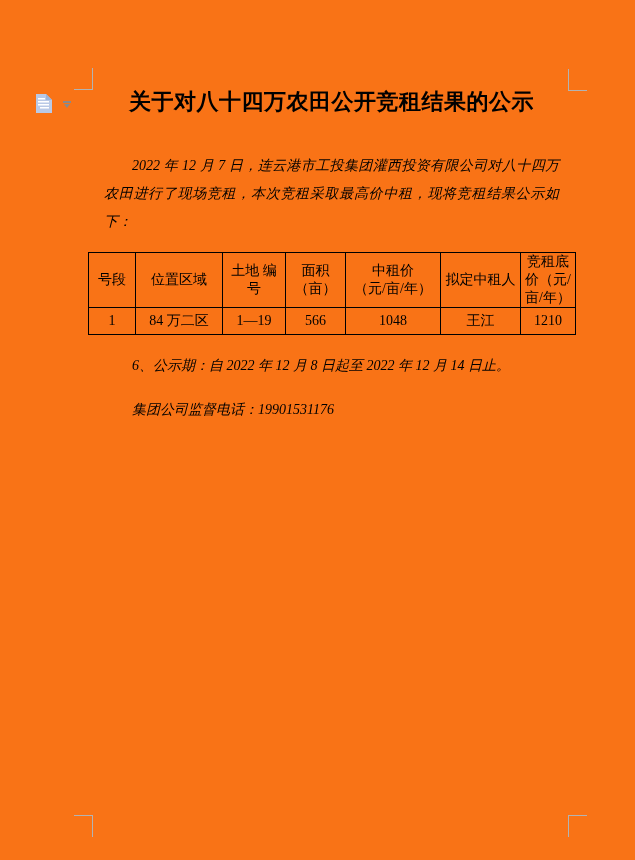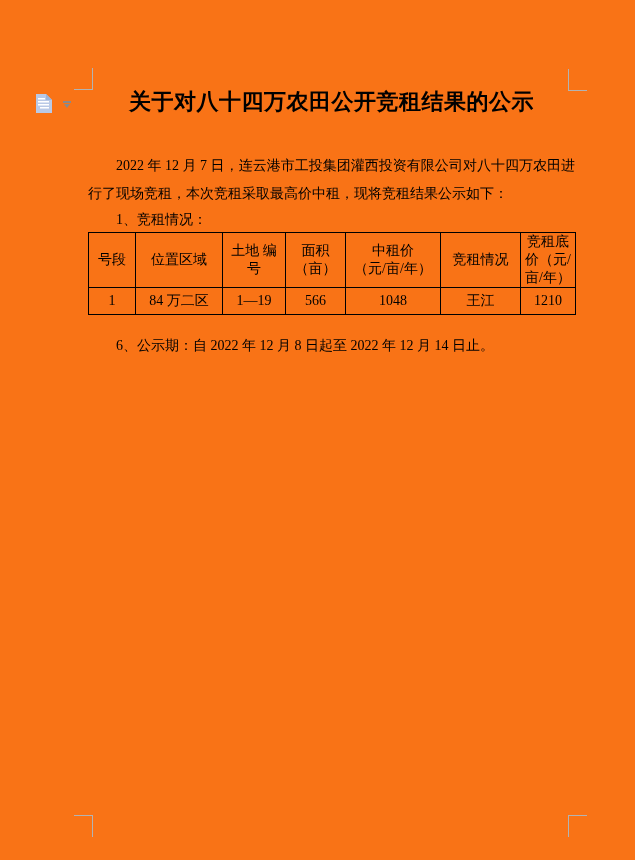--- a/index.html
+++ b/index.html
@@ -32,21 +32,21 @@
 
   .content { position:absolute; left:88px; top:0; width:487px; }
 
   .title {
     margin:85px 0 0 0;
     font-size:22px; line-height:33px;
     font-weight:bold; text-align:center;
     letter-spacing:0.5px;
   }
 
-  .para { margin:0; font-size:14px; line-height:28px; text-align:justify; }
+  .para { margin:16px; font-size:14px; line-height:28px; text-align:justify;font-style:italic; }
   .indent { text-indent:28px; }
   .intro { margin-top:34px; }
   .section1 { line-height:24px; }
 
   table.bid {
     width:487px; border-collapse:collapse; table-layout:fixed;
     margin:0;
   }
   table.bid th, table.bid td {
     border:1px solid #000;
@@ -88,21 +88,20 @@
     <div class="bar"></div>
     <div class="tri"></div>
   </div>
 
   <div class="content">
 
     <h1 class="title">关于对八十四万农田公开竞租结果的公示</h1>
 
     <p class="para indent intro">2022 年 12 月 7 日，连云港市工投集团灌西投资有限公司对八十四万农田进行了现场竞租，本次竞租采取最高价中租，现将竞租结果公示如下：</p>
 
-    <p class="para indent section1">1、竞租情况：</p>
 
     <table class="bid">
       <colgroup>
         <col style="width:47px">
           <col style="width:87px">
           <col style="width:63px">
         <col style="width:60px">
           <col style="width:95px">
           <col style="width:80px">
         <col style="width:55px">
@@ -110,21 +109,21 @@
       <thead>
         <tr>
           <th>号段</th>
           <th>位置区域</th>
           <th>土地 编
 号</th>
           <th>面积
 （亩）</th>
           <th>中租价
 （元/亩/年）</th>
-          <th>竞租情况</th>
+          <th>拟定中租人</th>
           <th>竞租底
 价（元/
 亩/年）</th>
         </tr>
       </thead>
       <tbody>
         <tr>
           <td>1</td>
           <td>84 万二区</td>
           <td>1—19</td>
@@ -132,16 +131,17 @@
           <td>1048</td>
           <td>王江</td>
           <td>1210</td>
         </tr>
       </tbody>
     </table>
 
     <p class="para indent sec2">6、公示期：自 2022 年 12 月 8 日起至 2022 年 12 月 14 日止。</p>
 
 
+    <p class="para phone">集团公司监督电话：19901531176</p>
 
 
   </div>
 </div>
 
 </body></html>

